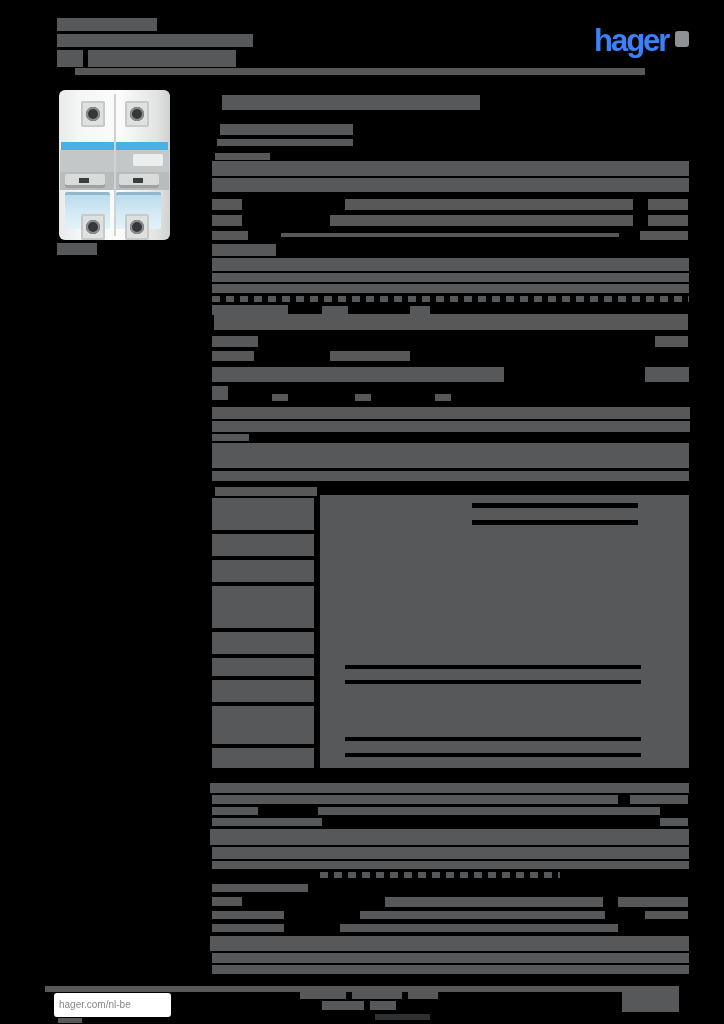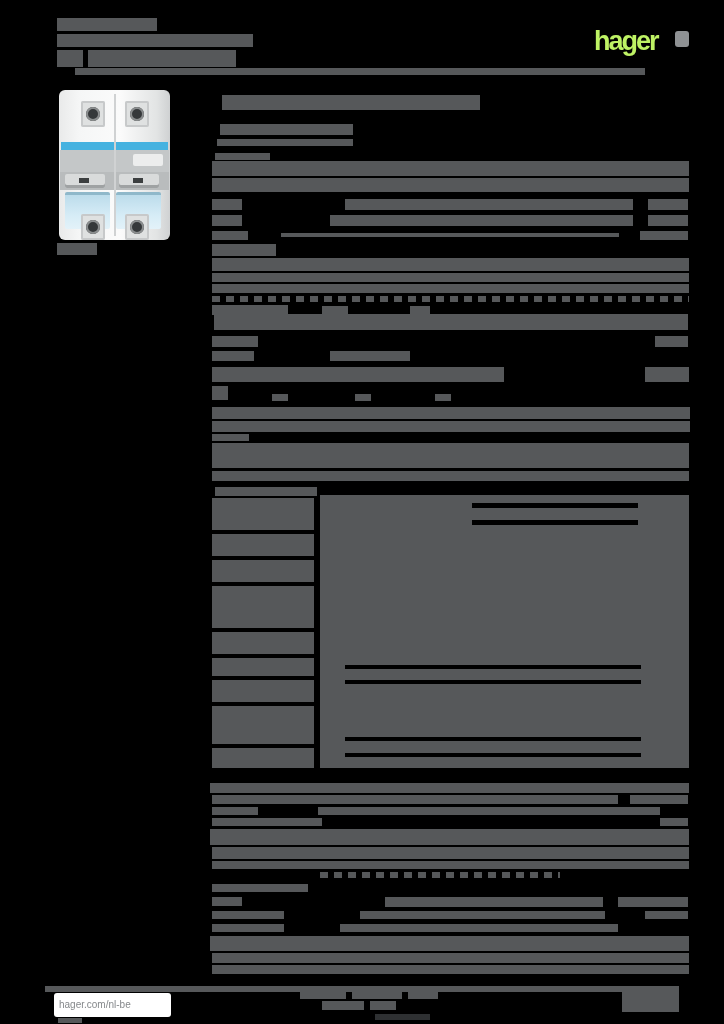--- a/index.html
+++ b/index.html
@@ -4,21 +4,21 @@
 <style>
   html,body{margin:0;padding:0;background:#000;}
   .page{position:relative;width:724px;height:1024px;background:#000;overflow:hidden;
         font-family:"Liberation Sans",sans-serif;}
   .bar{position:absolute;}
   .bar.default{background:#56585a;}
   .bar.cut{background:#000;}
   .bar.dark{background:#2e3032;}
   .bar.dash{background:repeating-linear-gradient(90deg,#56585a 0 8px,transparent 8px 14px);}
   .logo{position:absolute;left:594px;top:24px;width:84px;height:34px;
-        color:#bef264;font-size:27px;font-weight:bold;letter-spacing:-2px;line-height:34px;}
+        color:#3b82f6;font-size:31px;font-weight:bold;letter-spacing:-2px;line-height:34px;}
   .logo-mark{position:absolute;left:675px;top:31px;width:14px;height:16px;background:#8f9294;border-radius:3px;}
   
   .photo{position:absolute;left:57px;top:88px;width:115px;height:154px;}
   .mcb-body{position:absolute;left:2px;top:2px;right:2px;bottom:2px;border-radius:6px;
             background:linear-gradient(90deg,#e9eaea 0%,#f5f6f6 18%,#fbfbfb 55%,#e2e4e4 88%,#cfd1d2 100%);}
   .mcb-divider{position:absolute;left:57px;top:6px;width:2px;height:142px;background:#d0d2d3;}
   .term{position:absolute;width:24px;height:26px;background:#dfe1e1;border-radius:2px;
         box-shadow:inset 0 0 0 2px #c7c9ca;}
   .term .screw{position:absolute;left:5px;top:6px;width:14px;height:14px;border-radius:50%;
         background:#35383a;box-shadow:inset 0 0 0 2px #8b8e8f;}

